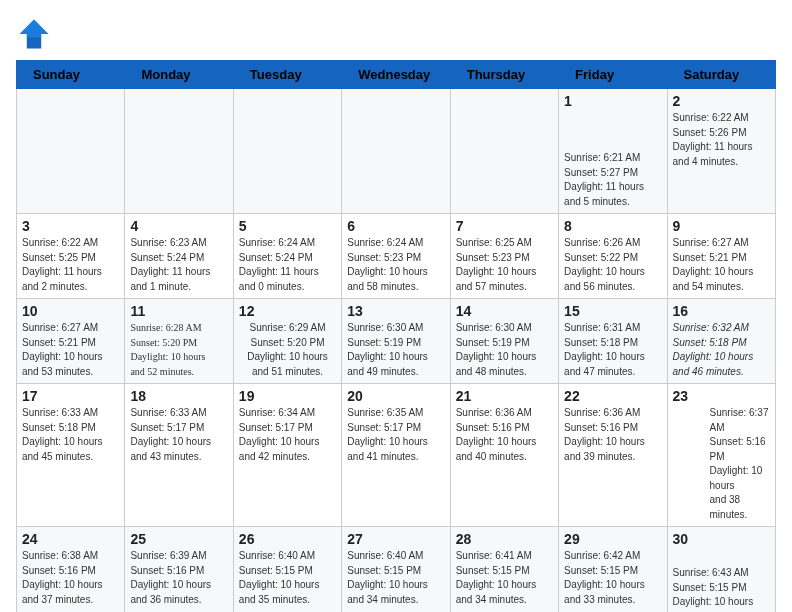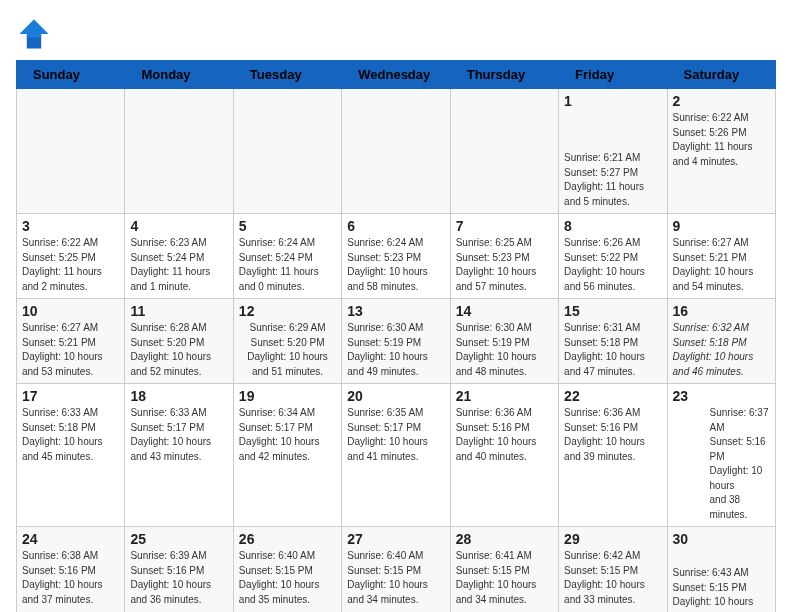--- a/index.html
+++ b/index.html
@@ -189,21 +189,21 @@
       <tr>
         <td>
           <div class="day-number">10</div>
           <div class="day-info" style="white-space: pre-line;">Sunrise: 6:27 AM
 Sunset: 5:21 PM
 Daylight: 10 hours
 and 53 minutes.</div>
         </td>
         <td>
           <div class="day-number">11</div>
-          <div class="day-info" style="white-space: pre-line;">Sunrise: 6:28 AM
+          <div class="day-info" style="white-space: pre-line; font-family: Liberation Serif, serif;">Sunrise: 6:28 AM
 Sunset: 5:20 PM
 Daylight: 10 hours
 and 52 minutes.</div>
         </td>
         <td>
           <div class="day-number">12</div>
           <div class="day-info" style="white-space: pre-line; text-align: center;">Sunrise: 6:29 AM
 Sunset: 5:20 PM
 Daylight: 10 hours
 and 51 minutes.</div>

